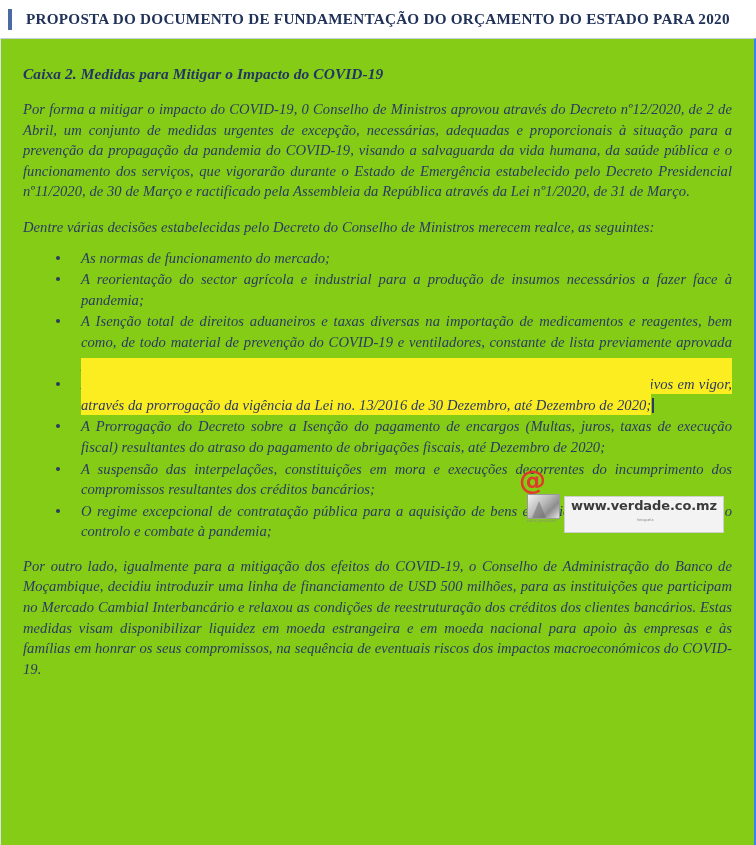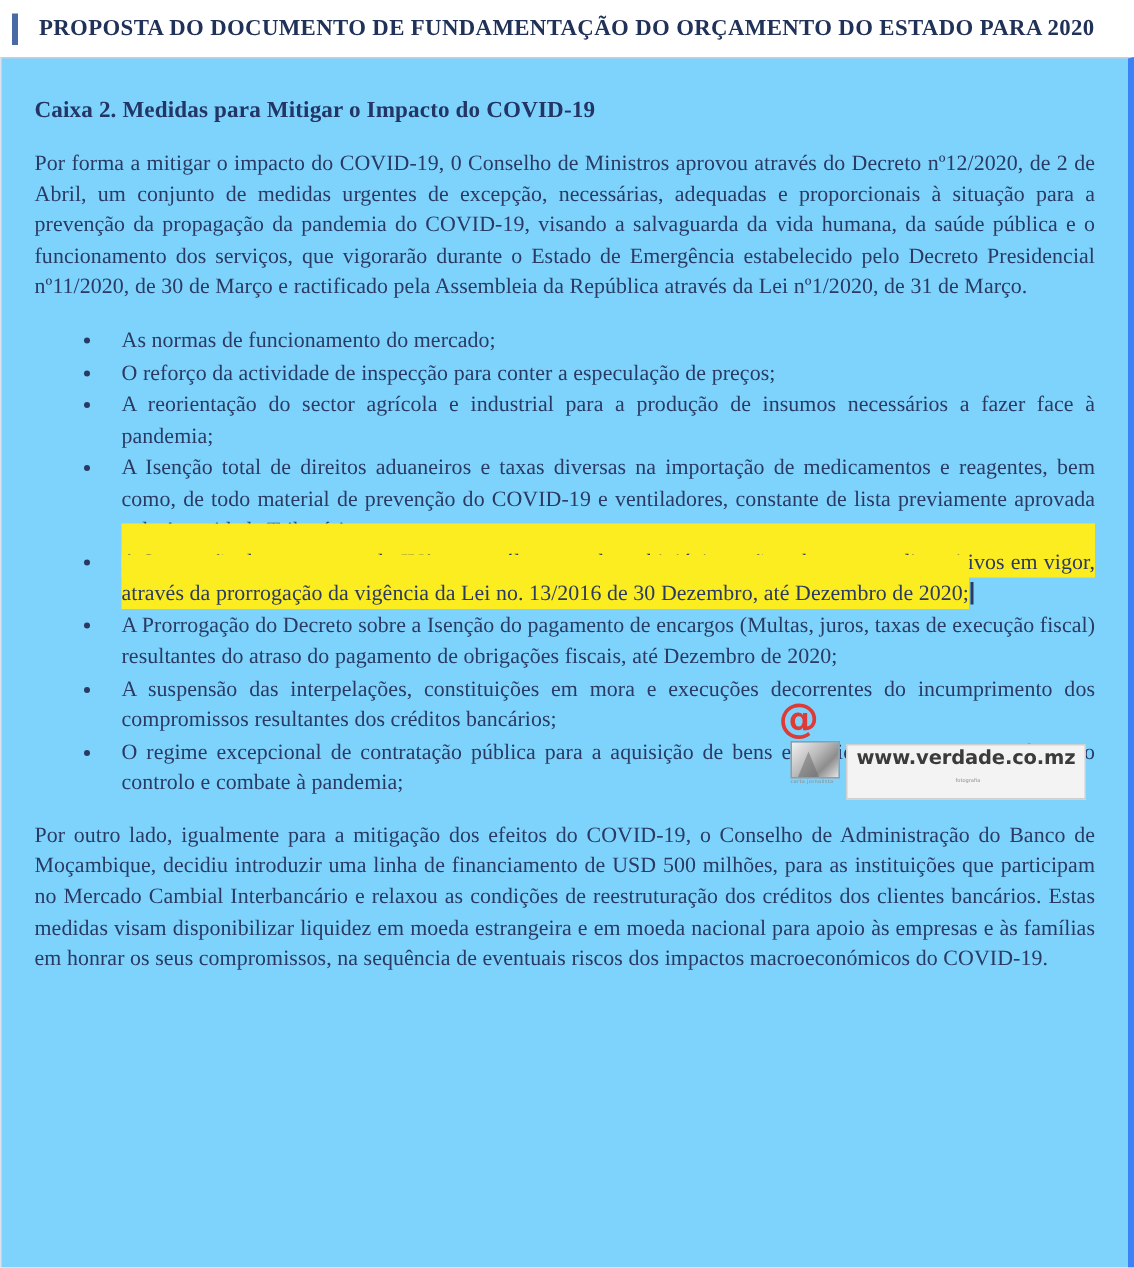--- a/index.html
+++ b/index.html
@@ -46,27 +46,28 @@
     font-size: 15.2px;
     letter-spacing: 0.25px;
     color: #213259;
     white-space: nowrap;
   }
 
   
   .body-panel {
     position: relative;
     height: 807px;
-    background: #7dd3fc;
+    background: #84cc16;
     border-top: 1px solid #c9cede;
     border-left: 1px solid #dfe2ec;
-    border-right: 4px solid #3b82f6;
+    border-right: 2px solid #3b82f6;
     box-sizing: border-box;
     padding: 26px 22px 0 22px;
     overflow: hidden;
+    font-style: italic;
   }
 
   .box-heading {
     font-family: "Liberation Serif", "DejaVu Serif", serif;
     font-weight: bold;
     font-size: 15.4px;
     color: #233564;
     margin: 0 0 16px 0;
     letter-spacing: 0.1px;
   }
@@ -226,29 +227,26 @@
     <div class="header-accent"></div>
     <div class="header-title">PROPOSTA DO DOCUMENTO DE FUNDAMENTAÇÃO DO ORÇAMENTO DO ESTADO PARA 2020</div>
   </div>
 
   <div class="body-panel">
 
     <h2 class="box-heading">Caixa 2. Medidas para Mitigar o Impacto do COVID-19</h2>
 
     <p class="para">Por forma a mitigar o impacto do COVID-19, 0 Conselho de Ministros aprovou através do Decreto nº12/2020, de 2 de Abril, um conjunto de medidas urgentes de excepção, necessárias, adequadas e proporcionais à situação para a prevenção da propagação da pandemia do COVID-19, visando a salvaguarda da vida humana, da saúde pública e o funcionamento dos serviços, que vigorarão durante o Estado de Emergência estabelecido pelo Decreto Presidencial nº11/2020, de 30 de Março e ractificado pela Assembleia da República através da Lei nº1/2020, de 31 de Março.</p>
 
+    <p class="para lead-in">Dentre várias decisões estabelecidas pelo Decreto do Conselho de Ministros merecem realce, as seguintes:</p>
 
     <ul class="measures">
       <li>
         <span class="bullet-dot"></span>
         <span class="li-text">As normas de funcionamento do mercado;</span>
-      </li>
-      <li>
-        <span class="bullet-dot"></span>
-        <span class="li-text">O reforço da actividade de inspecção para conter a especulação de preços;</span>
       </li>
       <li>
         <span class="bullet-dot"></span>
         <span class="li-text">A reorientação do sector agrícola e industrial para a produção de insumos necessários a fazer face à pandemia;</span>
       </li>
       <li>
         <span class="bullet-dot"></span>
         <span class="li-text">A Isenção total de direitos aduaneiros e taxas diversas na importação de medicamentos e reagentes, bem como, de todo material de prevenção do COVID-19 e ventiladores, constante de lista previamente aprovada pela Autoridade Tributária;</span>
       </li>
       <li class="highlighted">

